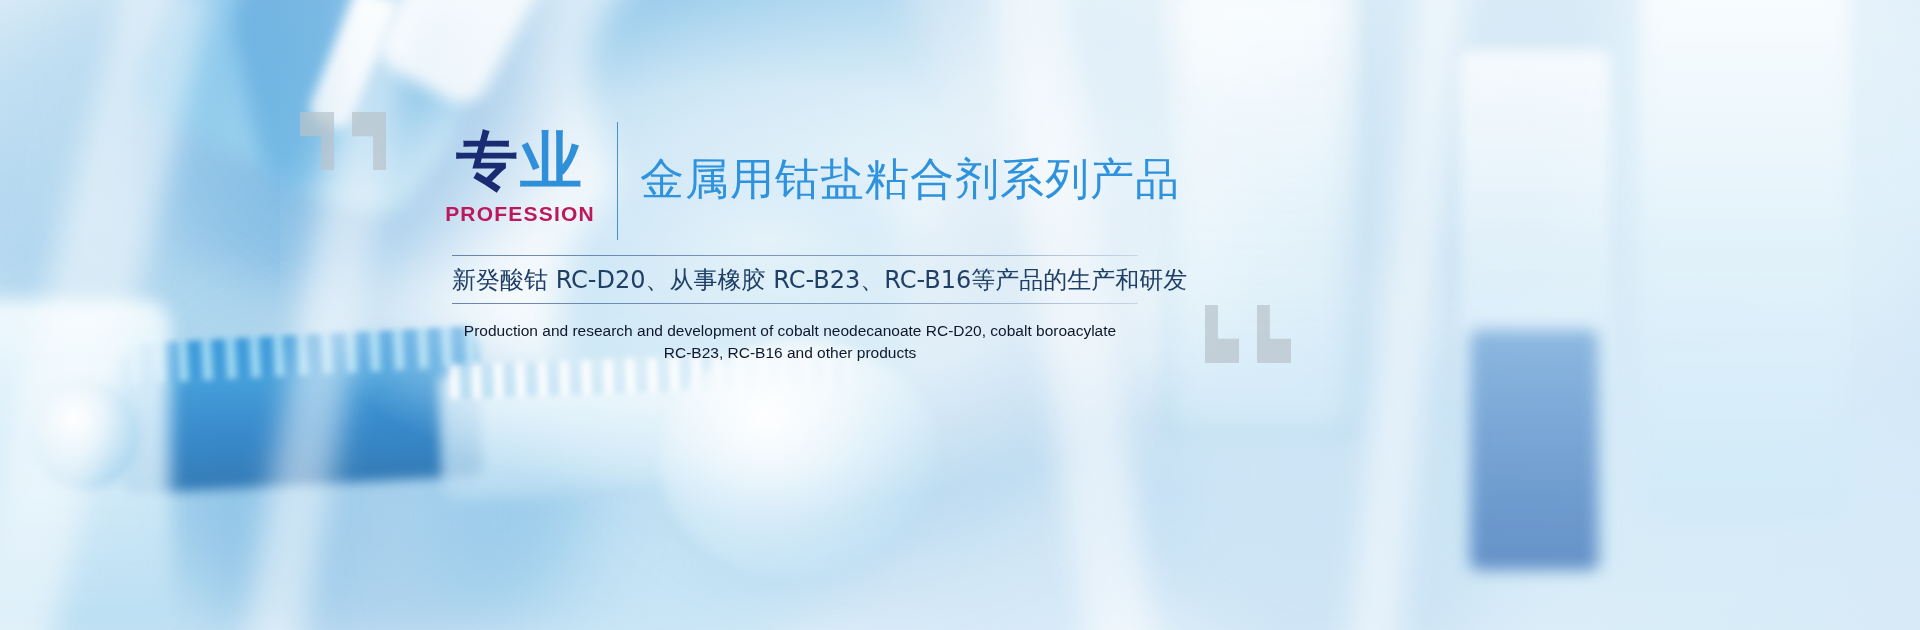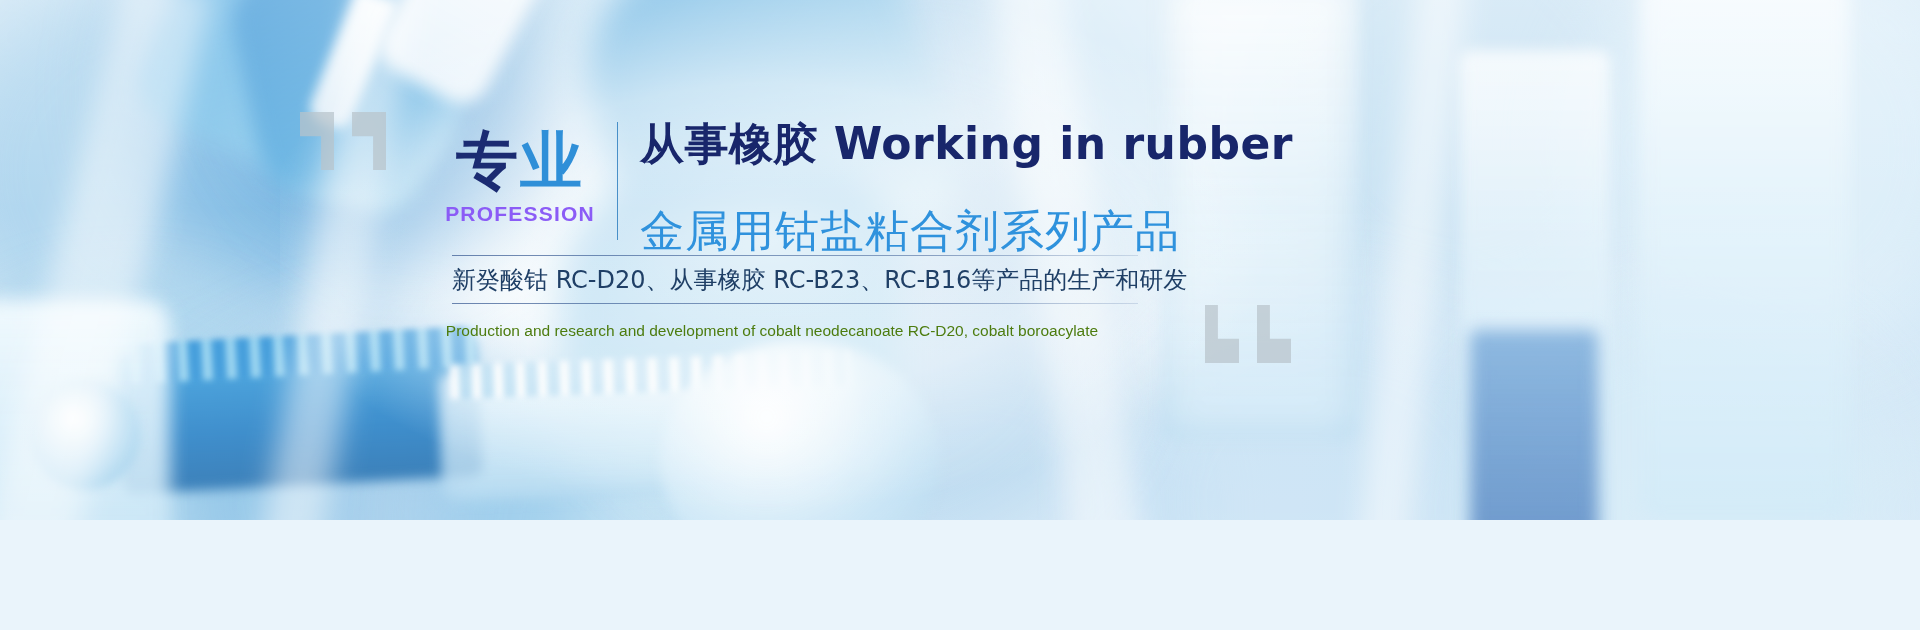--- a/index.html
+++ b/index.html
@@ -2,21 +2,21 @@
 <html><head>
 <meta charset="utf-8">
 <style>
   html,body{margin:0;padding:0;}
   body{
     width:1920px;height:630px;overflow:hidden;
     font-family:"Liberation Sans","DejaVu Sans",sans-serif;
     background:#eaf4fb;
   }
   #banner{
-    position:relative;width:1920px;height:520px;overflow:hidden;
+    position:relative;width:1920px;height:630px;overflow:hidden;
     background:#e8f3fb;
   }
 
   
   .bg-layer{position:absolute;inset:0;}
 
   .bg-base{
     background:
       linear-gradient(100deg,#cfe6f5 0%,#e6f2fa 18%,#f2f9fd 38%,#eaf4fb 58%,#dfeef9 78%,#cfe6f6 100%);
   }
@@ -170,21 +170,21 @@
     width:150px;flex:0 0 150px;text-align:center;padding-top:6px;
   }
   .logo-cn{
     font-family:"DejaVu Sans","Liberation Sans",sans-serif;
     font-size:62px;line-height:74px;font-weight:700;
     letter-spacing:2px;white-space:nowrap;
   }
   .logo-cn .c1{color:#1b2b72;}
   .logo-cn .c2{color:#2f8fd8;}
   .logo-en{
-    margin-top:4px;color:#8b5cf6;font-weight:700;
+    margin-top:4px;color:#be185d;font-weight:700;
     font-size:21px;letter-spacing:1.2px;
     font-family:"Liberation Sans",sans-serif;
   }
 
   .divider{
     flex:0 0 1px;width:2px;background:#2f7fc0;opacity:.85;
     height:118px;margin:4px 22px 0 22px;
   }
 
   .heads{flex:1 1 auto;padding-top:0px;}
@@ -208,22 +208,22 @@
   .rule-bot{top:303px;}
 
   .subtitle{
     position:absolute;left:452px;top:262px;width:700px;
     text-align:center;color:#1f3f66;font-size:24px;line-height:36px;
     white-space:nowrap;
     font-family:"DejaVu Sans","Liberation Sans",sans-serif;
   }
 
   .desc{
-    position:absolute;left:422px;top:320px;width:700px;
-    text-align:center;color:#4d7c0f;font-size:15.5px;line-height:22px;
+    position:absolute;left:440px;top:320px;width:700px;
+    text-align:center;color:#0f172a;font-size:15.5px;line-height:22px;
     font-family:"Liberation Sans",sans-serif;
   }
 </style>
 </head>
 <body>
 
 <div id="banner">
 
   <div class="bg-layer bg-base">
     <div class="blob b1"></div>
@@ -283,29 +283,29 @@
       <div class="hero-row">
 
         <div class="logo-block">
           <div class="logo-cn"><span class="c1">专</span><span class="c2">业</span></div>
           <div class="logo-en">PROFESSION</div>
         </div>
 
         <div class="divider"></div>
 
         <div class="heads">
-          <div class="head-1">从事橡胶 Working in rubber</div>
           <div class="head-2">金属用钴盐粘合剂系列产品</div>
         </div>
 
       </div>
     </div>
 
     <div class="rule rule-top"></div>
     <div class="subtitle">新癸酸钴 RC-D20、从事橡胶 RC-B23、RC-B16等产品的生产和研发</div>
     <div class="rule rule-bot"></div>
 
     <div class="desc">
       <div>Production and research and development of cobalt neodecanoate RC-D20, cobalt boroacylate</div>
+      <div>RC-B23, RC-B16 and other products</div>
     </div>
 
   </div>
 </div>
 
 </body></html>

